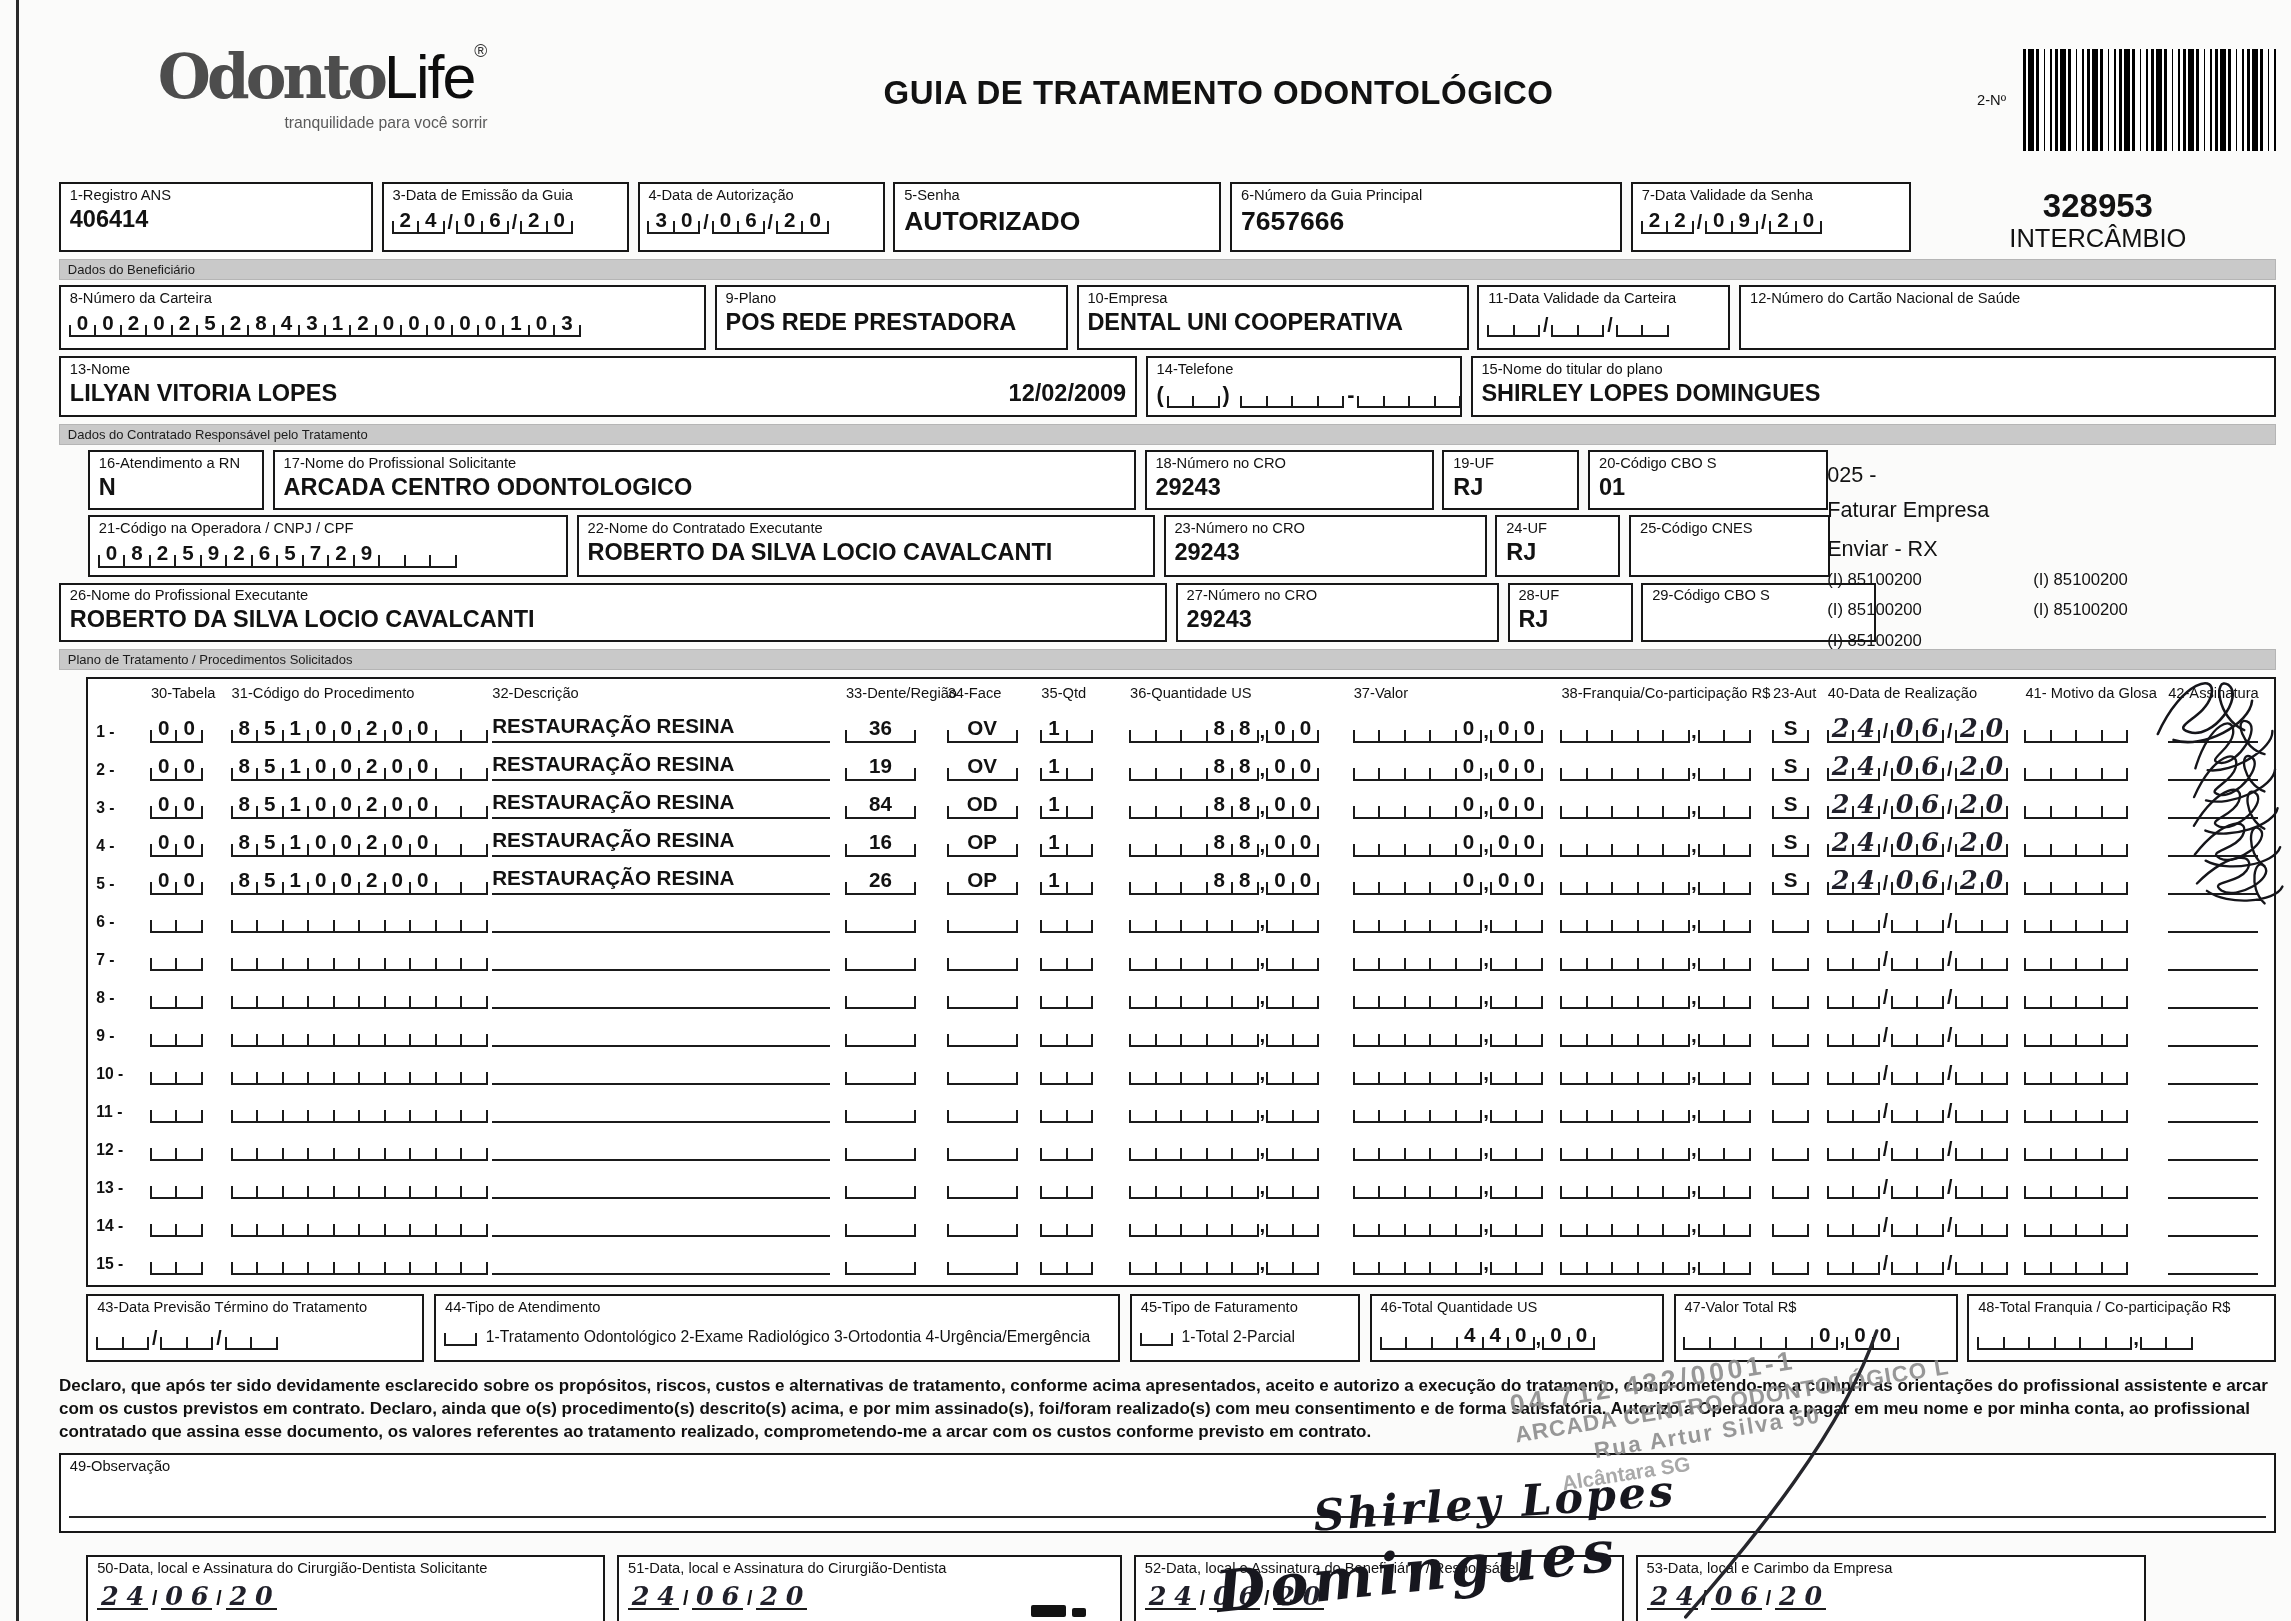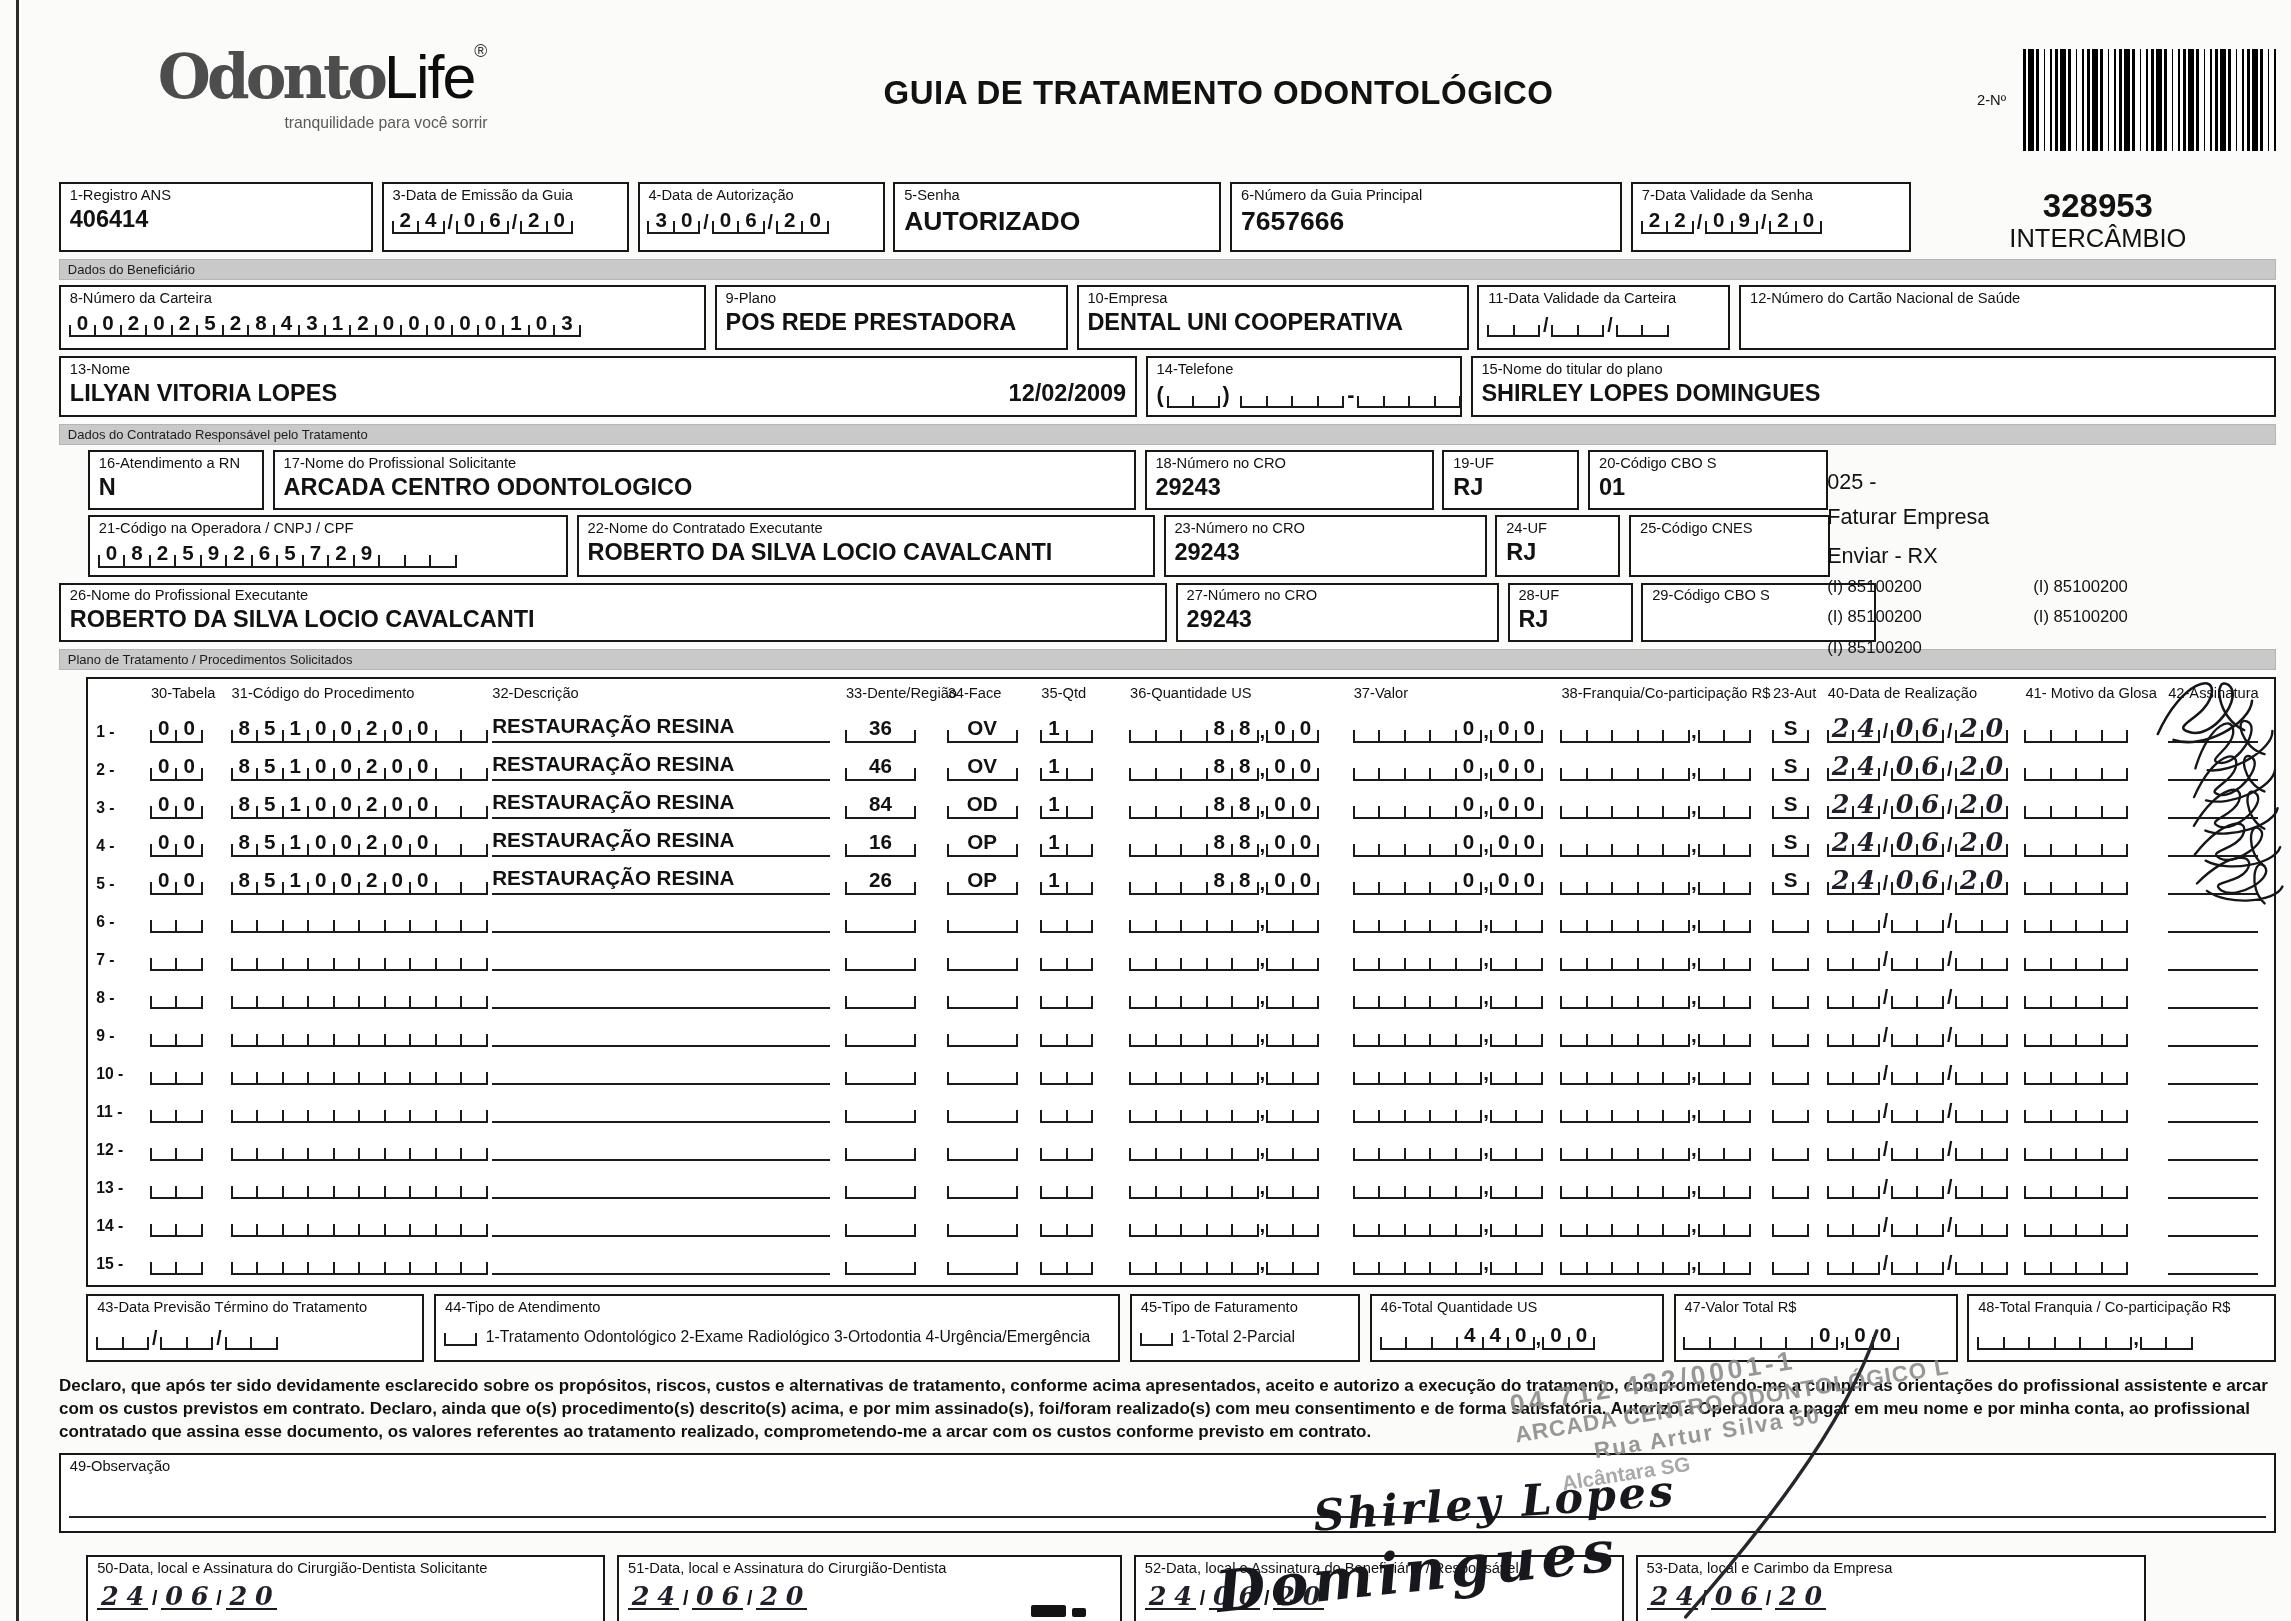--- a/index.html
+++ b/index.html
@@ -37,21 +37,21 @@
   .cdate .slash{font-size:19.6px;font-weight:bold;padding:0 1px;}
   .hand .cc{font-family:"DejaVu Serif",serif;font-style:italic;font-size:25.5px;color:#20202a;}
   .moneywrap{display:inline-flex;align-items:flex-end;}
   .dm{font-size:20.6px;font-weight:bold;padding:0 2px;}
   .wide1{min-width:69px;}
   .autw{min-width:35px;}
 
   
   .contr{position:relative;}
   .indent{margin-left:29px;}
-  .sidenote{position:absolute;right:7.8px;top:17px;width:441px;font-size:21.6px;line-height:1.35;}
+  .sidenote{position:absolute;right:7.8px;top:10px;width:441px;font-size:21.6px;line-height:1.35;}
   .sidenote .l2{margin-top:5.9px;}
   .sidenote .l3{margin-top:9.8px;}
   .codegrid{margin-top:5.9px;display:grid;grid-template-columns:206px 206px;row-gap:7.8px;font-size:16.7px;}
 
   
   .ttable{position:relative;border:2.9px solid #171717;margin:6.9px 0 0 27.4px;padding:5.9px 7.8px 9.8px;background:#fff;}
   .tgrid{display:grid;grid-template-columns:39px 65px 245px 338px 86px 78px 73px 208px 192px 196px 39px 182px 127px 90px;column-gap:15.7px;align-items:end;}
   .thead{font-size:14.7px;margin-bottom:3.9px;align-items:start;}
   .thead span{white-space:nowrap;}
   .trow{height:38px;}
@@ -519,21 +519,21 @@
               <span class="cc">0</span>
               <span class="cc">0</span>
               <span class="cc">2</span>
               <span class="cc">0</span>
               <span class="cc">0</span>
               <span class="cc"></span>
               <span class="cc"></span>
             </span>
         <span class="desc">RESTAURAÇÃO RESINA</span>
         <span class="comb">
-              <span class="cc wide1">46</span>
+              <span class="cc wide1">19</span>
             </span>
         <span class="comb">
               <span class="cc wide1">OV</span>
             </span>
         <span class="comb">
               <span class="cc">1</span>
               <span class="cc"></span>
             </span>
         <span class="moneywrap">
               <span class="comb">

